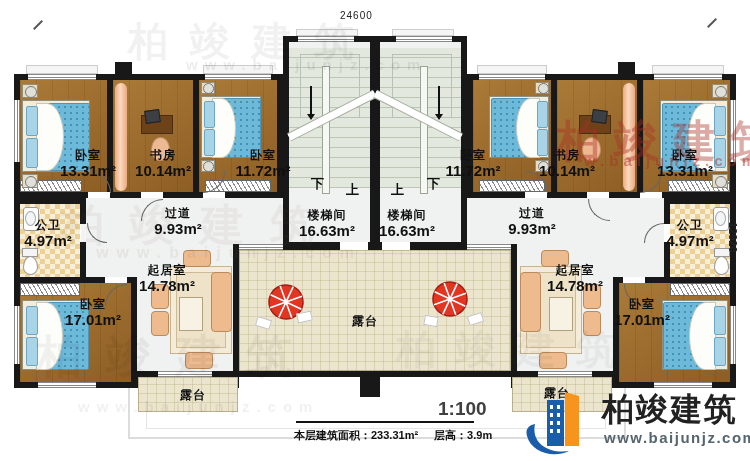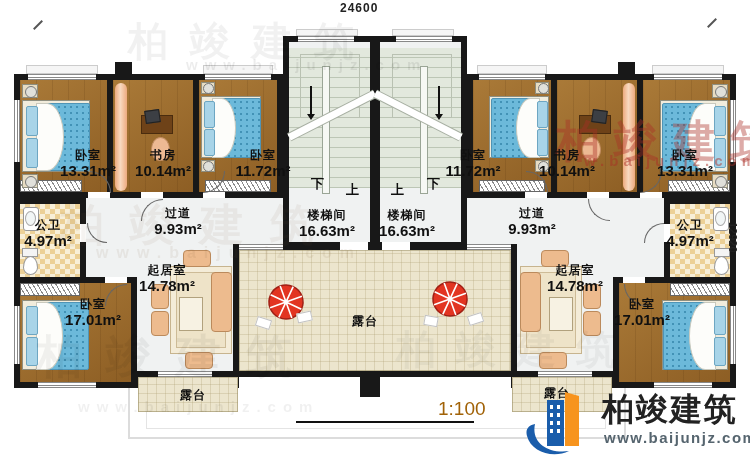--- a/index.html
+++ b/index.html
@@ -43,24 +43,24 @@
   .rail{position:absolute;background:#f6f8f4;border:1px solid #9aa596;box-sizing:border-box}
   .brk{position:absolute;background:#fff;box-shadow:0 1px 0 #a7afa2,0 -1px 0 #a7afa2}
   .sinner{position:absolute;border:1px solid #b9c1b2}
   .chair{position:absolute;background:#fff;border:1px solid #c2c2c2}
   .tri-down{position:absolute;width:0;height:0;border-left:4px solid transparent;border-right:4px solid transparent;border-top:6px solid #111}
   .platform{position:absolute;border:2px solid #dcdcdc}
   .platform2{position:absolute;border:1px solid #e4e4e4}
   .wm{position:absolute;font-weight:900;z-index:28;white-space:nowrap;color:rgba(0,0,0,.055)}
   .wmsite{position:absolute;font-weight:bold;z-index:28;white-space:nowrap;color:rgba(0,0,0,.075)}
   .dimtick{position:absolute;width:12px;height:2px;background:#555;transform:rotate(-45deg)}
-  #dim-top{position:absolute;left:340px;top:1px;font-size:12px;font-weight:bold;color:#222;z-index:50;letter-spacing:1px}
+  #dim-top{position:absolute;left:340px;top:10px;font-size:10px;font-weight:normal;color:#222;z-index:50;letter-spacing:1px}
   #dim-right{position:absolute;left:727px;top:222px;font-size:11px;font-weight:bold;color:#222;z-index:50;writing-mode:vertical-rl}
   #title-main{position:absolute;left:296px;top:392px;font-size:25px;font-weight:bold;letter-spacing:3px;color:#111;z-index:50}
-  #title-scale{position:absolute;left:438px;top:398px;font-size:19px;font-weight:normal;color:#a16207;z-index:50}
+  #title-scale{position:absolute;left:438px;top:398px;font-size:19px;font-weight:bold;color:#404040;z-index:50}
   #title-line{position:absolute;left:296px;top:421px;width:178px;height:2px;background:#111;z-index:50}
   #title-info{position:absolute;left:294px;top:428px;font-size:11px;font-weight:bold;color:#111;z-index:50}
   #title-info .sep{display:inline-block;width:16px}
   #logo-name{position:absolute;left:602px;top:388px;font-size:32px;font-weight:900;letter-spacing:2px;color:#222;z-index:50}
   #logo-site{position:absolute;left:604px;top:429px;font-size:15px;font-weight:bold;letter-spacing:1.5px;color:#56656f;z-index:50}
 </style>
 </head>
 <body>
 
 <div id="stage">
@@ -355,20 +355,23 @@
   <div class="wm" style="left:60px;top:196px;font-size:44px;letter-spacing:26px;color:rgba(120,85,50,.07)">柏竣建筑</div>
   <div class="wmsite" style="left:96px;top:244px;font-size:16px;letter-spacing:8px;color:rgba(120,85,50,.09)">www.baijunjz.com</div>
   <div class="wm" style="left:36px;top:326px;font-size:46px;letter-spacing:24px;color:rgba(0,0,0,.05)">柏竣建筑</div>
   <div class="wmsite" style="left:78px;top:398px;font-size:15px;letter-spacing:7px;color:rgba(0,0,0,.06)">www.baijunjz.com</div>
   <div class="wm" style="left:556px;top:112px;font-size:44px;letter-spacing:14px;color:rgba(170,45,38,.40)">柏竣建筑</div>
   <div class="wmsite" style="left:584px;top:152px;font-size:15px;letter-spacing:5px;color:rgba(170,45,38,.48)">w.baijunjz.com</div>
   <div class="wm" style="left:396px;top:322px;font-size:40px;letter-spacing:20px;color:rgba(0,0,0,.045)">柏竣建筑</div>
 
   <div id="title-scale">1:100</div>
   <div id="title-line"></div>
+  <div id="title-info">
+    <span>本层建筑面积：</span><span>233.31m²</span><span class="sep"></span><span>层高：</span><span>3.9m</span>
+  </div>
 
   <svg class="abs" style="left:522px;top:386px;z-index:50" width="78" height="72" viewBox="0 0 76 72">
     <path d="M12,38 C8,56 24,68 46,65 C30,73 8,66 4,50 C2,43 6,39 12,38 Z" fill="#1a5dab"></path>
     <path d="M42,6 L56,10 L56,60 L42,60 Z" fill="#f7941e"></path>
     <rect x="24" y="14" width="17" height="46" fill="#1a5dab"></rect>
     <g fill="#fff">
         <rect x="27" y="19" width="3" height="4"></rect>
         <rect x="34" y="19" width="3" height="4"></rect>
         <rect x="27" y="27" width="3" height="4"></rect>
         <rect x="34" y="27" width="3" height="4"></rect>

